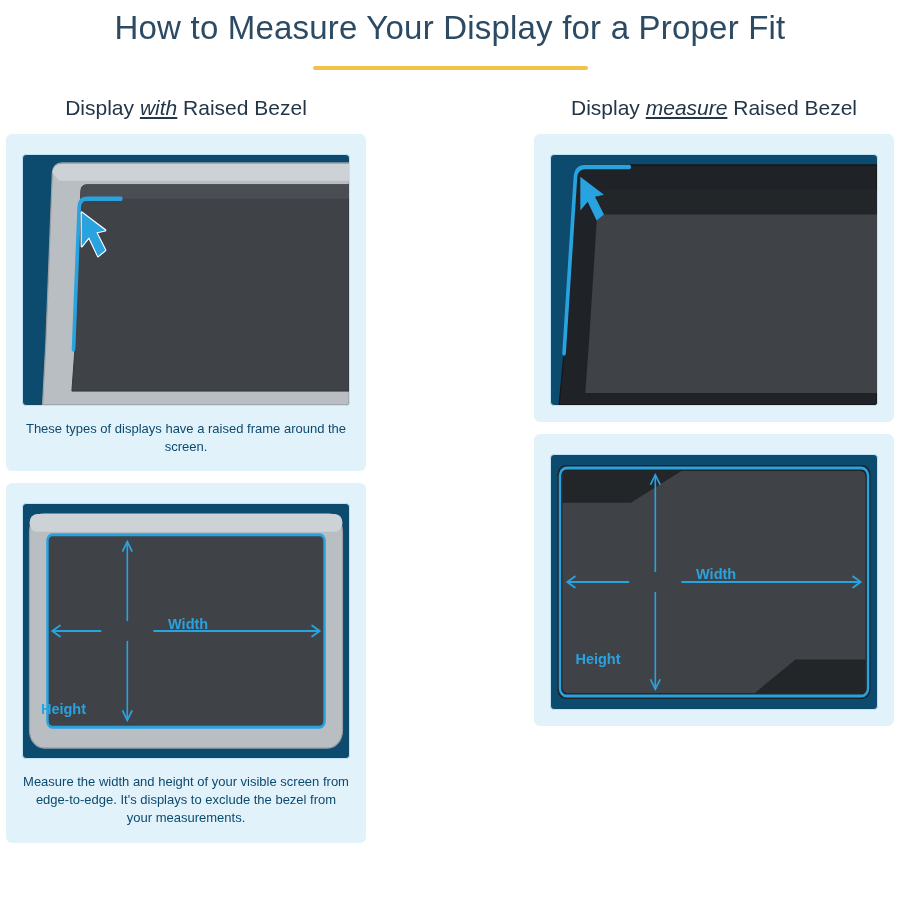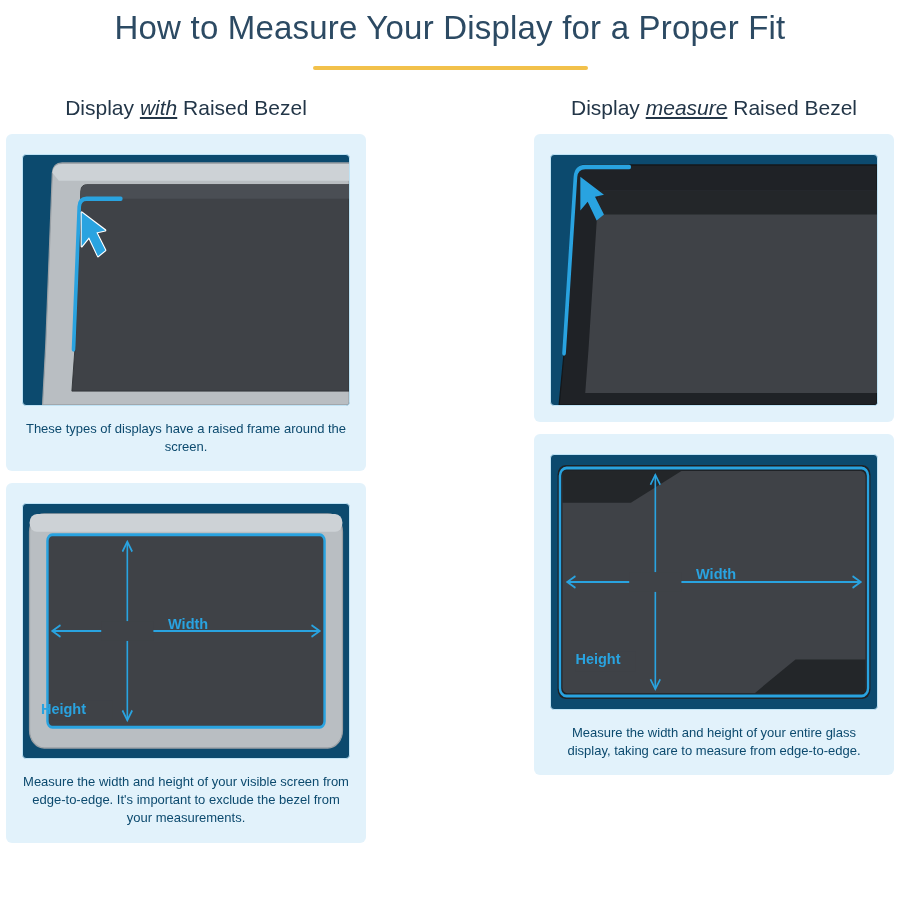--- a/index.html
+++ b/index.html
@@ -175,21 +175,21 @@
               <polyline points="122,48 128,38 134,48" fill="none"></polyline>
               <polyline points="122,208 128,218 134,208" fill="none"></polyline>
             </g>
 
             <rect x="96" y="118" width="64" height="20" fill="#3f4247"></rect>
             <rect x="36" y="198" width="74" height="20" fill="#3f4247"></rect>
           </svg>
           <div class="measure-label" style="left:44.5%; top:44%;">Width</div>
           <div class="measure-label" style="left:5.5%; top:77.5%;">Height</div>
         </div>
-        <div class="caption">Measure the width and height of your visible screen from edge-to-edge. It's important to exclude the bezel from your measurements.</div>
+        <div class="caption">Measure the width and height of your visible screen from edge-to-edge. It's displays to exclude the bezel from your measurements.</div>
       </div>
     </div>
 
     <div class="column">
 
       <div class="col-heading">
         <span>Display </span><em>measure</em><span> Raised Bezel</span>
       </div>
 
       <div class="panel">
@@ -235,20 +235,19 @@
               <line x1="128" y1="20" x2="128" y2="236"></line>
               <polyline points="122,30 128,20 134,30" fill="none"></polyline>
               <polyline points="122,226 128,236 134,226" fill="none"></polyline>
             </g>
             <rect x="96" y="118" width="64" height="20" fill="#3f4247"></rect>
             <rect x="30" y="198" width="74" height="20" fill="#3f4247"></rect>
           </svg>
           <div class="measure-label" style="left:44.5%; top:44%;">Width</div>
           <div class="measure-label" style="left:7.5%; top:77.5%;">Height</div>
         </div>
-        <div class="caption">Measure the width and height of your entire glass display, taking care to measure from edge-to-edge.</div>
       </div>
     </div>
 
   </div>
 
   <div class="bottom-spacer"></div>
 </div>
 
 </body></html>

